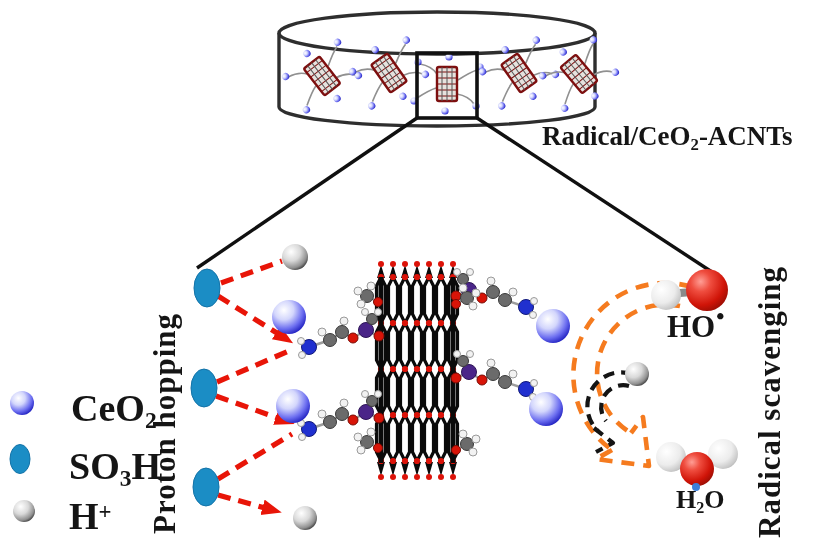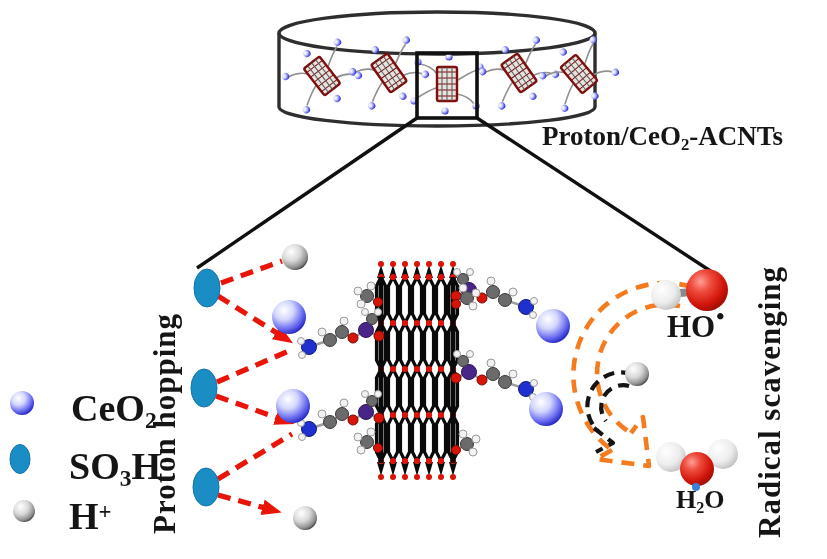--- a/index.html
+++ b/index.html
@@ -479,21 +479,21 @@
     <circle cx="696" cy="487" r="4" fill="#3d7fd8"></circle>
   </g>
 
   <g>
     <circle cx="22" cy="403" r="12" fill="url(#gCe)"></circle>
     <ellipse cx="20" cy="459" rx="10" ry="14.5" fill="#1b8dc5" stroke="#1473a8" stroke-width="1"></ellipse>
     <circle cx="24" cy="511" r="11" fill="url(#gGray)"></circle>
   </g>
 </svg>
 
-<div class="lbl" id="nafion-label"><span>Proton/CeO</span><span class="sub">2</span><span>-ACNTs</span></div>
+<div class="lbl" id="nafion-label"><span>Radical/CeO</span><span class="sub">2</span><span>-ACNTs</span></div>
 
 <div class="lbl rot" id="proton-label">Proton hopping</div>
 
 <div class="lbl rot" id="radical-label">Radical scavenging</div>
 
 <div class="lbl" id="ho-label"><span>HO</span><span class="dot">•</span></div>
 
 <div class="lbl" id="h2o-label"><span>H</span><span class="sub">2</span><span>O</span></div>
 
 <div class="lbl legend-lbl" id="legend-ceo2-label"><span>CeO</span><span class="sub">2</span></div>

